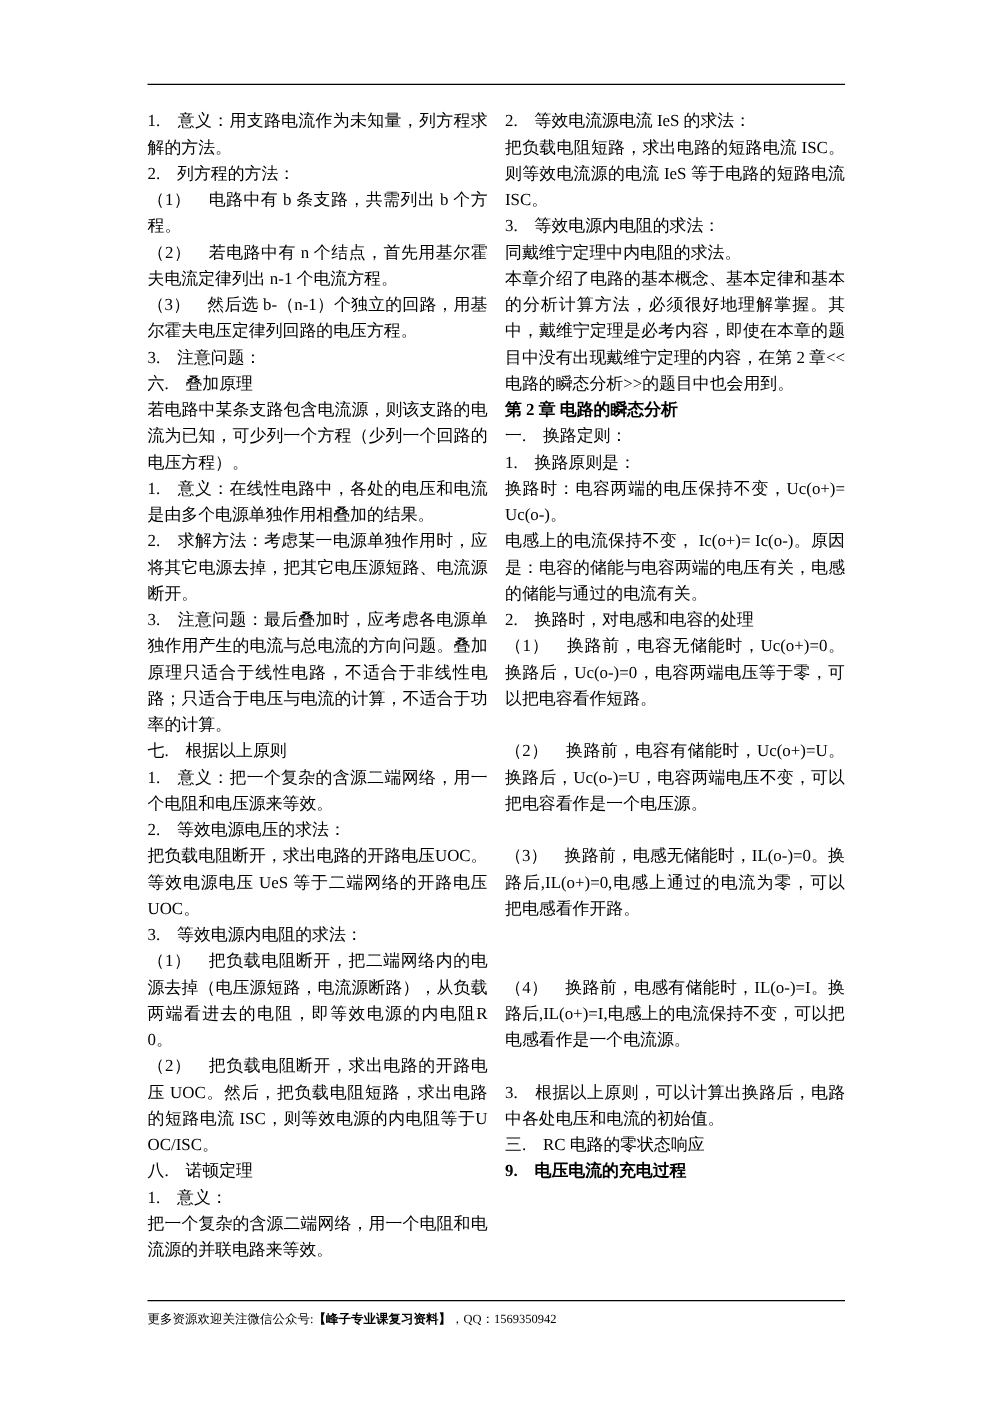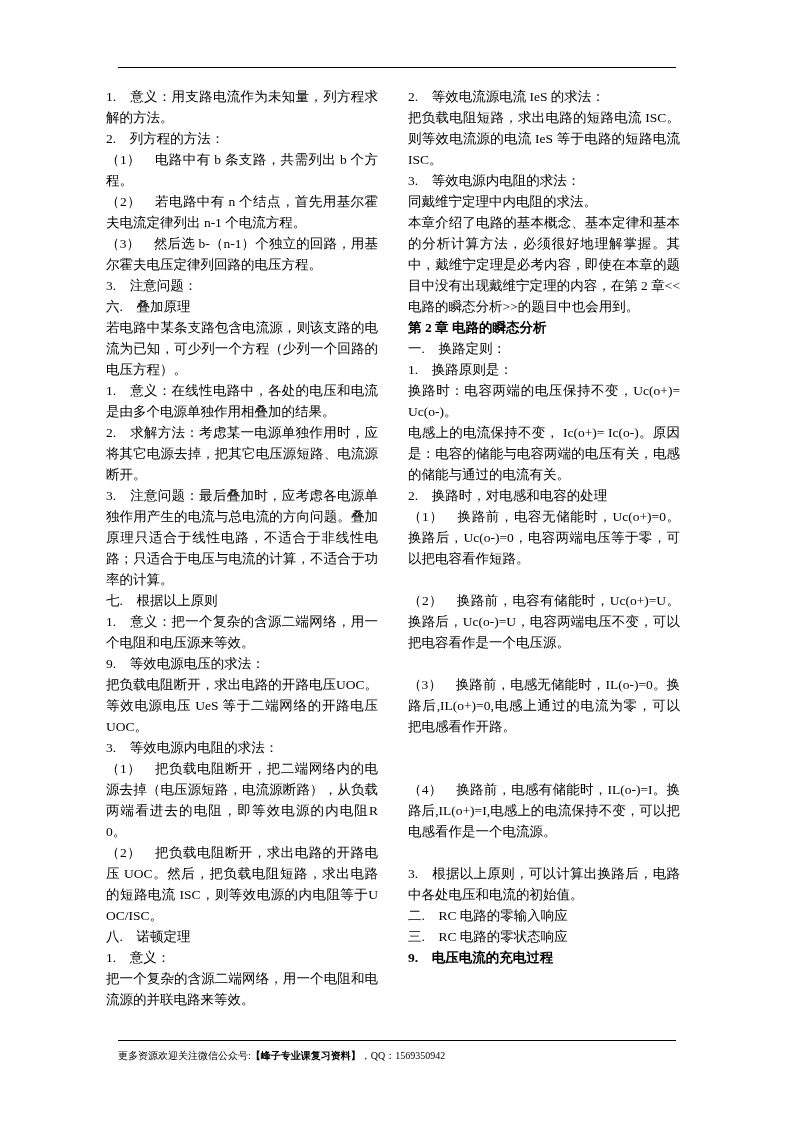--- a/index.html
+++ b/index.html
@@ -20,25 +20,25 @@
     position: absolute;
     left: 118px;
     width: 558px;
     height: 1px;
     background: #000000;
   }
   .top-rule { top: 67px; }
   .bottom-rule { top: 1040px; }
   .columns {
     position: absolute;
-    left: 106px;
+    left: 118px;
     top: 86px;
     width: 558px;
     display: flex;
-    gap: 30px;
+    gap: 14px;
   }
   .col {
     width: 272px;
     flex: 0 0 272px;
   }
   .col p {
     margin: 0;
     font-size: 13.5px;
     line-height: 21px;
     text-align: justify;
@@ -73,21 +73,21 @@
       <p>（2）　若电路中有 n 个结点，首先用基尔霍夫电流定律列出 n-1 个电流方程。</p>
       <p>（3）　然后选 b-（n-1）个独立的回路，用基尔霍夫电压定律列回路的电压方程。</p>
       <p>3.　注意问题：</p>
       <p>六.　叠加原理</p>
       <p>若电路中某条支路包含电流源，则该支路的电流为已知，可少列一个方程（少列一个回路的电压方程）。</p>
       <p>1.　意义：在线性电路中，各处的电压和电流是由多个电源单独作用相叠加的结果。</p>
       <p>2.　求解方法：考虑某一电源单独作用时，应将其它电源去掉，把其它电压源短路、电流源断开。</p>
       <p>3.　注意问题：最后叠加时，应考虑各电源单独作用产生的电流与总电流的方向问题。叠加原理只适合于线性电路，不适合于非线性电路；只适合于电压与电流的计算，不适合于功率的计算。</p>
       <p>七.　根据以上原则</p>
       <p>1.　意义：把一个复杂的含源二端网络，用一个电阻和电压源来等效。</p>
-      <p>9.　等效电源电压的求法：</p>
+      <p>2.　等效电源电压的求法：</p>
       <p>把负载电阻断开，求出电路的开路电压UOC。等效电源电压 UeS 等于二端网络的开路电压 UOC。</p>
       <p>3.　等效电源内电阻的求法：</p>
       <p>（1）　把负载电阻断开，把二端网络内的电源去掉（电压源短路，电流源断路），从负载两端看进去的电阻，即等效电源的内电阻R0。</p>
       <p>（2）　把负载电阻断开，求出电路的开路电压 UOC。然后，把负载电阻短路，求出电路的短路电流 ISC，则等效电源的内电阻等于UOC/ISC。</p>
       <p>八.　诺顿定理</p>
       <p>1.　意义：</p>
       <p>把一个复杂的含源二端网络，用一个电阻和电流源的并联电路来等效。</p>
     </div>
 
     <div class="col">
@@ -100,21 +100,20 @@
       <p>一.　换路定则：</p>
       <p>1.　换路原则是：</p>
       <p>换路时：电容两端的电压保持不变，Uc(o+)=Uc(o-)。</p>
       <p>电感上的电流保持不变， Ic(o+)= Ic(o-)。原因是：电容的储能与电容两端的电压有关，电感的储能与通过的电流有关。</p>
       <p>2.　换路时，对电感和电容的处理</p>
       <p>（1）　换路前，电容无储能时，Uc(o+)=0。换路后，Uc(o-)=0，电容两端电压等于零，可以把电容看作短路。</p>
       <p class="gap1">（2）　换路前，电容有储能时，Uc(o+)=U。换路后，Uc(o-)=U，电容两端电压不变，可以把电容看作是一个电压源。</p>
       <p class="gap1">（3）　换路前，电感无储能时，IL(o-)=0。换路后,IL(o+)=0,电感上通过的电流为零，可以把电感看作开路。</p>
       <p class="gap2">（4）　换路前，电感有储能时，IL(o-)=I。换路后,IL(o+)=I,电感上的电流保持不变，可以把电感看作是一个电流源。</p>
       <p class="gap1">3.　根据以上原则，可以计算出换路后，电路中各处电压和电流的初始值。</p>
-      <p>二.　RC 电路的零输入响应</p>
       <p>三.　RC 电路的零状态响应</p>
       <p class="bold">9.　电压电流的充电过程</p>
     </div>
 
   </div>
 
   <div class="rule bottom-rule"></div>
 
   <div class="footer">
     <span>更多资源欢迎关注微信公众号:</span><span class="bold">【峰子专业课复习资料】</span><span>，QQ：1569350942</span>

